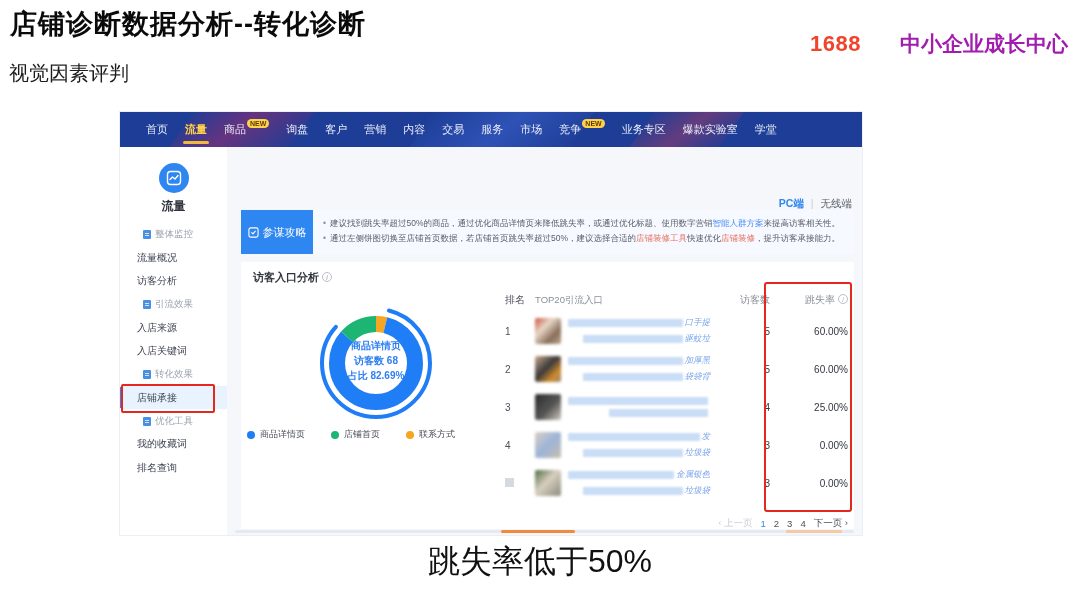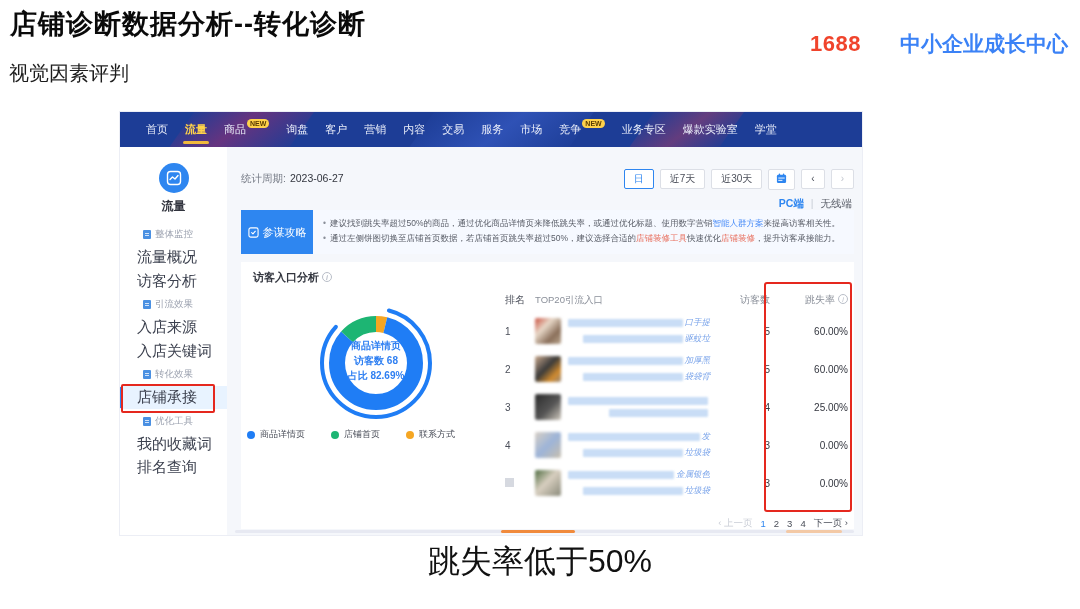--- a/index.html
+++ b/index.html
@@ -4,21 +4,21 @@
 <style>
   * { margin:0; padding:0; box-sizing:border-box; }
   html,body { width:1080px; height:609px; background:#fff; font-family:"Liberation Sans",sans-serif; }
   .page { position:relative; width:1080px; height:609px; background:#fff; overflow:hidden; }
 
   
   .slide-title { position:absolute; left:10px; top:6px; font-size:27px; font-weight:bold; color:#0a0a0a; letter-spacing:1px; }
   .slide-subtitle { position:absolute; left:9px; top:60px; font-size:20px; color:#1c1c1c; }
   .logo { position:absolute; right:12px; top:30px; font-size:21px; font-weight:bold; }
   .logo .brand { color:#f0442c; font-size:22px; letter-spacing:.5px; }
-  .logo .brand-text { color:#3b82f6;padding-left:39px; }
+  .logo .brand-text { color:#a21caf;padding-left:39px; }
   .slide-caption { position:absolute; left:0; top:540px; width:1080px; text-align:center; font-size:32px; color:#111; }
 
   
   .dash { position:absolute; left:120px; top:112px; width:742px; height:423px; background:#d946ef; box-shadow:0 0 0 1px #eceef5; font-size:10px; }
 
   
   .nav { position:absolute; left:0; top:0; width:742px; height:35px; background:#1d3d96; overflow:hidden; display:flex; align-items:center; gap:17px; padding:0 0 0 26px; }
   .streak { position:absolute; top:-10px; height:60px; transform:skewX(-35deg); pointer-events:none; }
   .s1 { left:60px; width:120px; background:linear-gradient(120deg, rgba(190,40,100,0) 0%, rgba(190,40,100,.45) 45%, rgba(190,40,100,0) 100%); }
   .s2 { left:520px; width:90px; background:linear-gradient(120deg, rgba(190,40,100,0) 0%, rgba(205,60,90,.4) 50%, rgba(190,40,100,0) 100%); }
@@ -26,21 +26,21 @@
   .nav-item { position:relative; color:#e9edf9; font-size:11px; cursor:pointer; white-space:nowrap; z-index:2; padding:9px 0; }
   .nav-item.active { color:#ffd24a; font-weight:bold; }
   .nav-item.active::after { content:""; position:absolute; left:50%; transform:translateX(-50%); bottom:2px; width:26px; height:3px; background:#f0b93c; border-radius:2px; }
   .badge-new { display:inline-block; background:#ffd24a; color:#5a3b00; font-size:7px; font-weight:bold; line-height:9px; padding:0 3px; border-radius:6px; vertical-align:top; position:relative; top:-3px; margin-left:1px; }
 
   
   .sidebar { position:absolute; left:0; top:35px; width:107px; height:388px; background:#fff; }
   .mod-icon { position:absolute; left:50%; transform:translateX(-50%); top:16px; width:30px; height:30px; border-radius:50%; background:#2e86f0; display:flex; align-items:center; justify-content:center; }
   .mod-label { position:absolute; top:51px; left:0; width:107px; text-align:center; font-size:12px; color:#30333d; font-weight:bold; }
   .menu { position:absolute; top:76px; left:0; width:107px; }
-  .menu-item { position:relative; height:23.3px; display:flex; align-items:center; padding-left:17px; font-size:15px; color:#3a3f4d; cursor:pointer; }
+  .menu-item { position:relative; height:23.3px; display:flex; align-items:center; padding-left:17px; font-size:10px; color:#3a3f4d; cursor:pointer; }
   .menu-item.sub { padding-left:23px; color:#9ba1af; font-size:9.5px; }
   .doc-ico { display:inline-block; width:8px; height:9px; background:#4a90e2; border-radius:1px; margin-right:4px; position:relative; }
   .doc-ico::after { content:""; position:absolute; left:2px; top:3px; width:4px; height:1px; background:#cfe3fb; box-shadow:0 2px 0 #cfe3fb; }
   .menu-item.active { background:#e8f3ff; }
   .menu-item.active::before { content:""; position:absolute; left:0; top:1px; bottom:1px; width:3px; background:#2e86f0; }
   .anno-side { position:absolute; left:1px; top:237px; width:94px; height:29px; border:2px solid #e5281e; border-radius:2px; pointer-events:none; z-index:5; }
 
   
   .main { position:absolute; left:107px; top:35px; width:635px; height:388px; background:#f5f7fb; }
   .toolbar { position:absolute; left:14px; right:8px; top:20px; height:24px; display:flex; align-items:center; justify-content:space-between; }
@@ -189,41 +189,20 @@
           </div>
         <div class="menu-item">
             <span>排名查询</span>
           </div>
       </div>
       <div class="anno-side"></div>
     </div>
 
     <div class="main">
 
-      <div class="toolbar">
-        <div class="period">
-          <span>统计周期:</span><b>2023-06-27</b>
-        </div>
-        <div class="tb-btns">
-          <span class="tb-btn active">日</span>
-          <span class="tb-btn">近7天</span>
-          <span class="tb-btn">近30天</span>
-          <span class="tb-btn icon-btn">
-            <svg width="11" height="11" viewBox="0 0 12 12">
-              <rect x="1" y="2" width="10" height="9" rx="1.5" fill="#2e86f0"></rect>
-              <rect x="3" y="0.5" width="1.5" height="3" rx="0.7" fill="#2e86f0"></rect>
-              <rect x="7.5" y="0.5" width="1.5" height="3" rx="0.7" fill="#2e86f0"></rect>
-              <rect x="2.5" y="5" width="7" height="1" fill="#fff"></rect>
-              <rect x="2.5" y="7.5" width="4.5" height="1" fill="#fff"></rect>
-            </svg>
-          </span>
-          <span class="tb-btn">‹</span>
-          <span class="tb-btn dim">›</span>
-        </div>
-      </div>
 
       <div class="device-row">
         <span class="pc">PC端</span>
         <span class="sep">|</span>
         <span class="wl">无线端</span>
       </div>
 
       <div class="tip">
         <div class="tip-btn">
           <svg width="11" height="11" viewBox="0 0 12 12">

